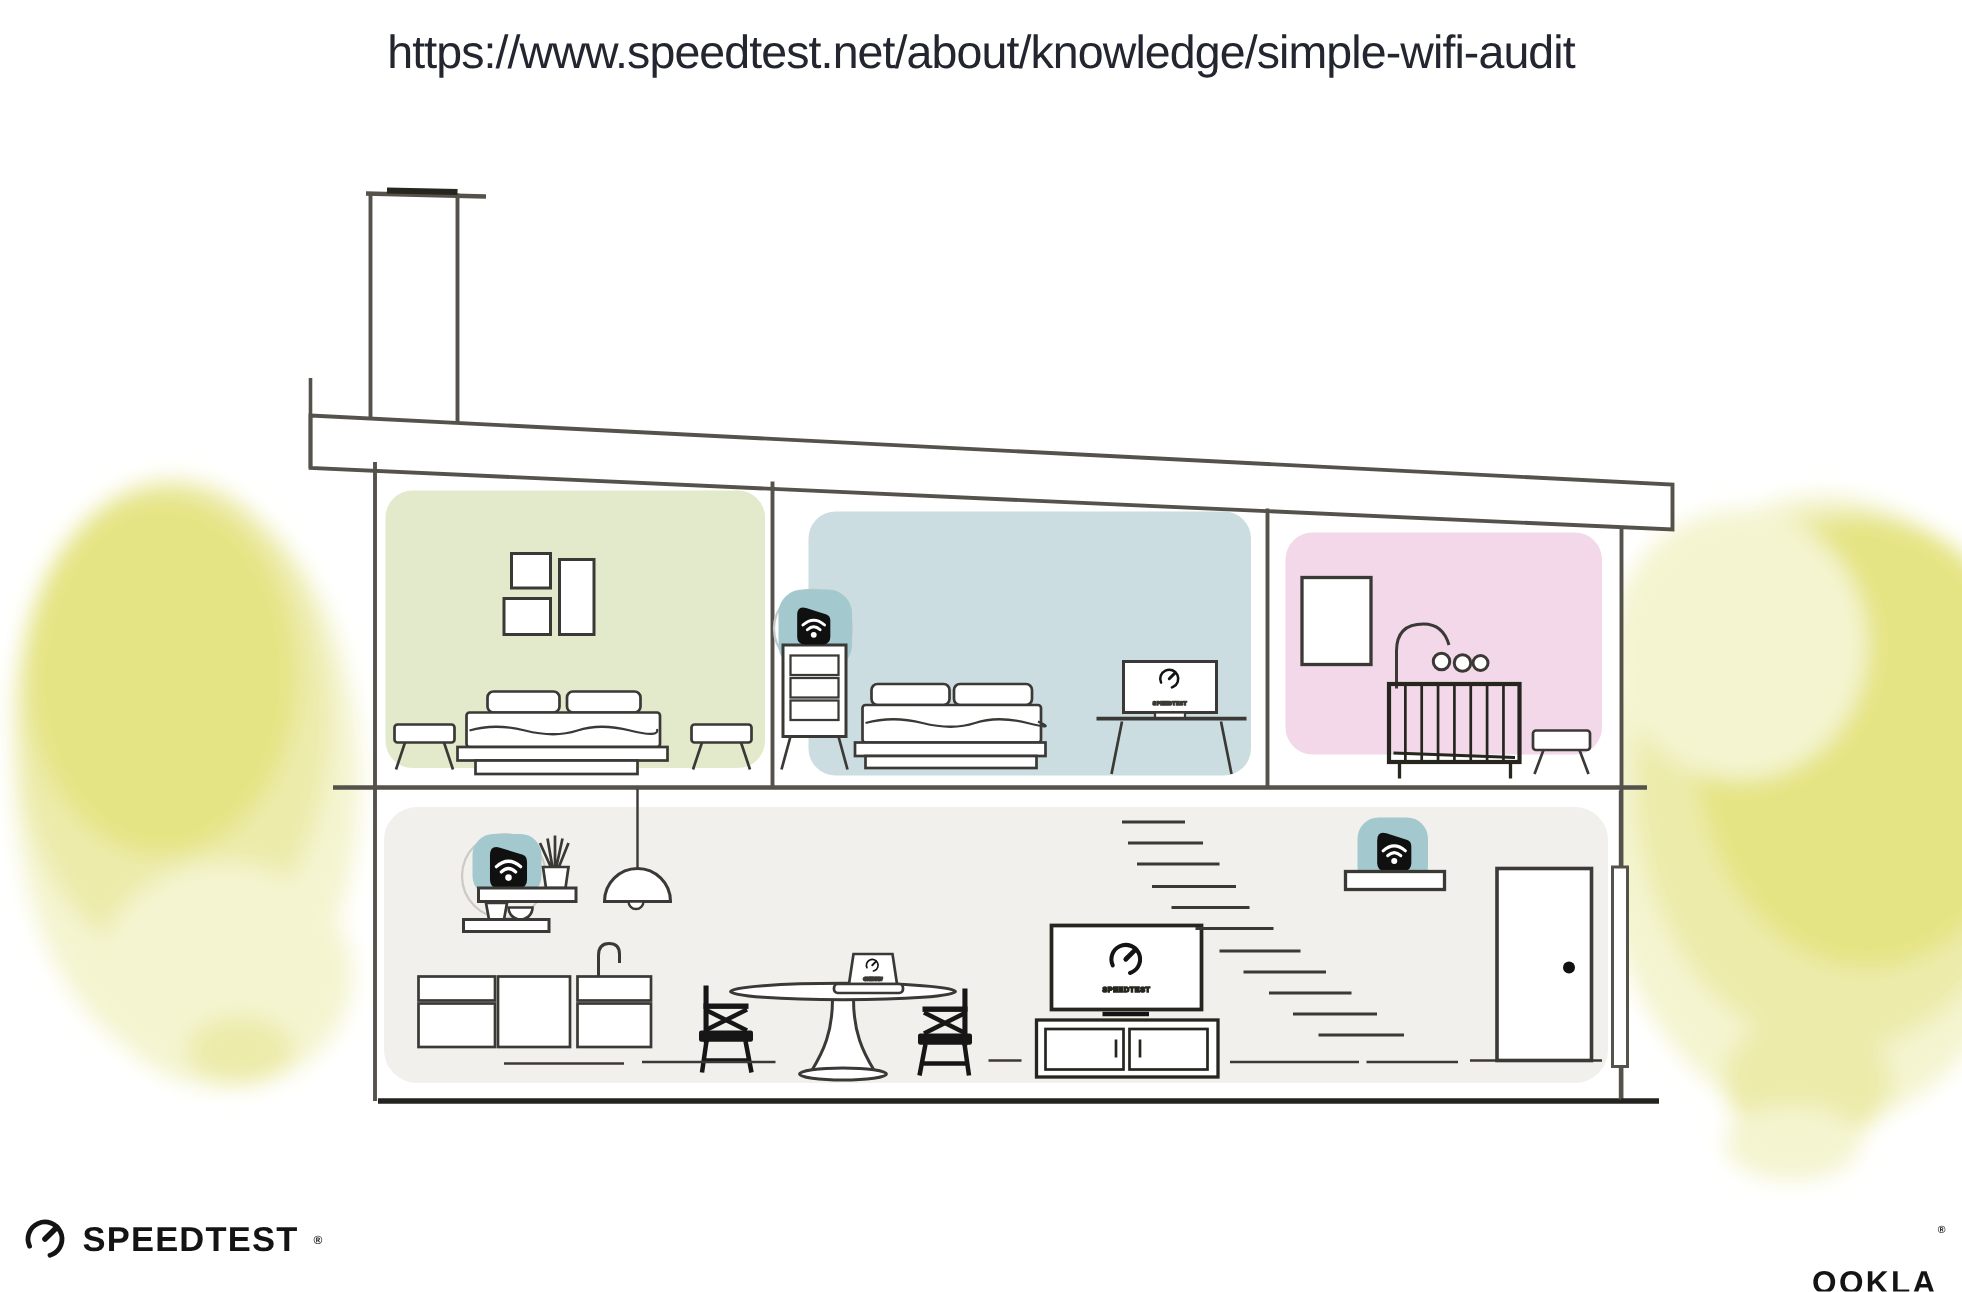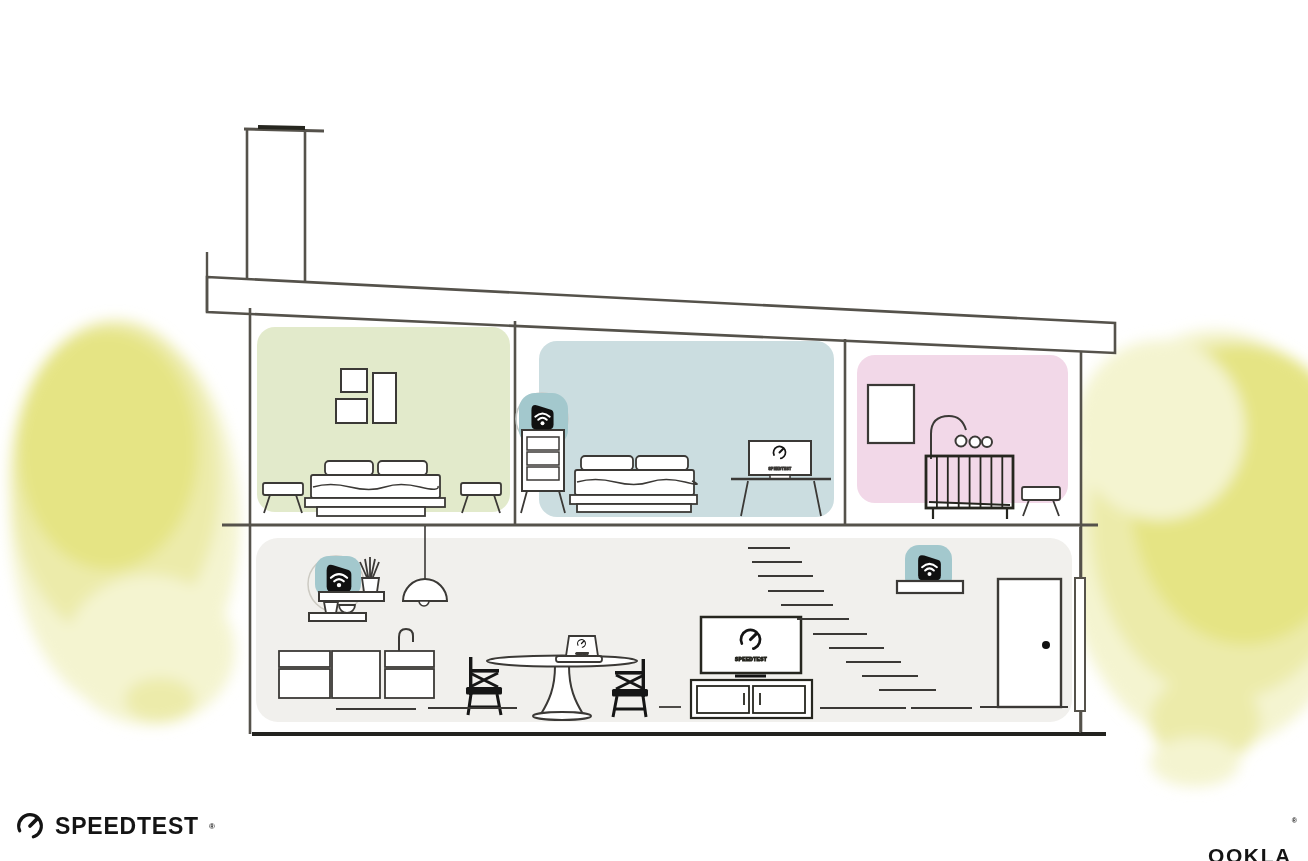--- a/index.html
+++ b/index.html
@@ -287,20 +287,21 @@
         <line x1="428" y1="708" x2="517" y2="708"></line>
         <line x1="659" y1="707" x2="681" y2="707"></line>
         <line x1="820" y1="708" x2="906" y2="708"></line>
         <line x1="911" y1="708" x2="972" y2="708"></line>
         <line x1="980" y1="707" x2="1068" y2="707"></line>
       </g>
     </g>
   </svg>
 
   <div class="header">
+    <div class="url">https://www.speedtest.net/about/knowledge/simple-wifi-audit</div>
   </div>
 
   <div class="footer-left">
     <svg class="gauge-wrap" width="32" height="32" viewBox="0 0 24 24">
       <use href="#gauge" width="24" height="24"></use>
     </svg>
     <span class="st-word">SPEEDTEST</span>
     <span class="st-reg">®</span>
   </div>
 

